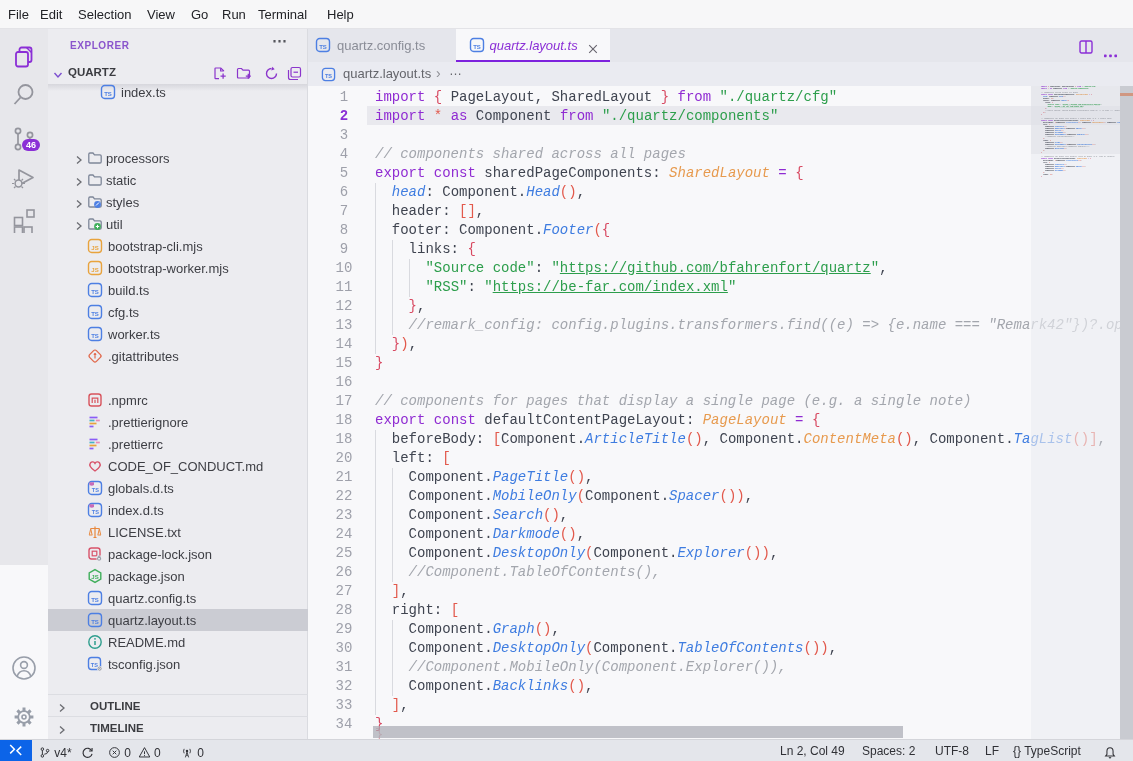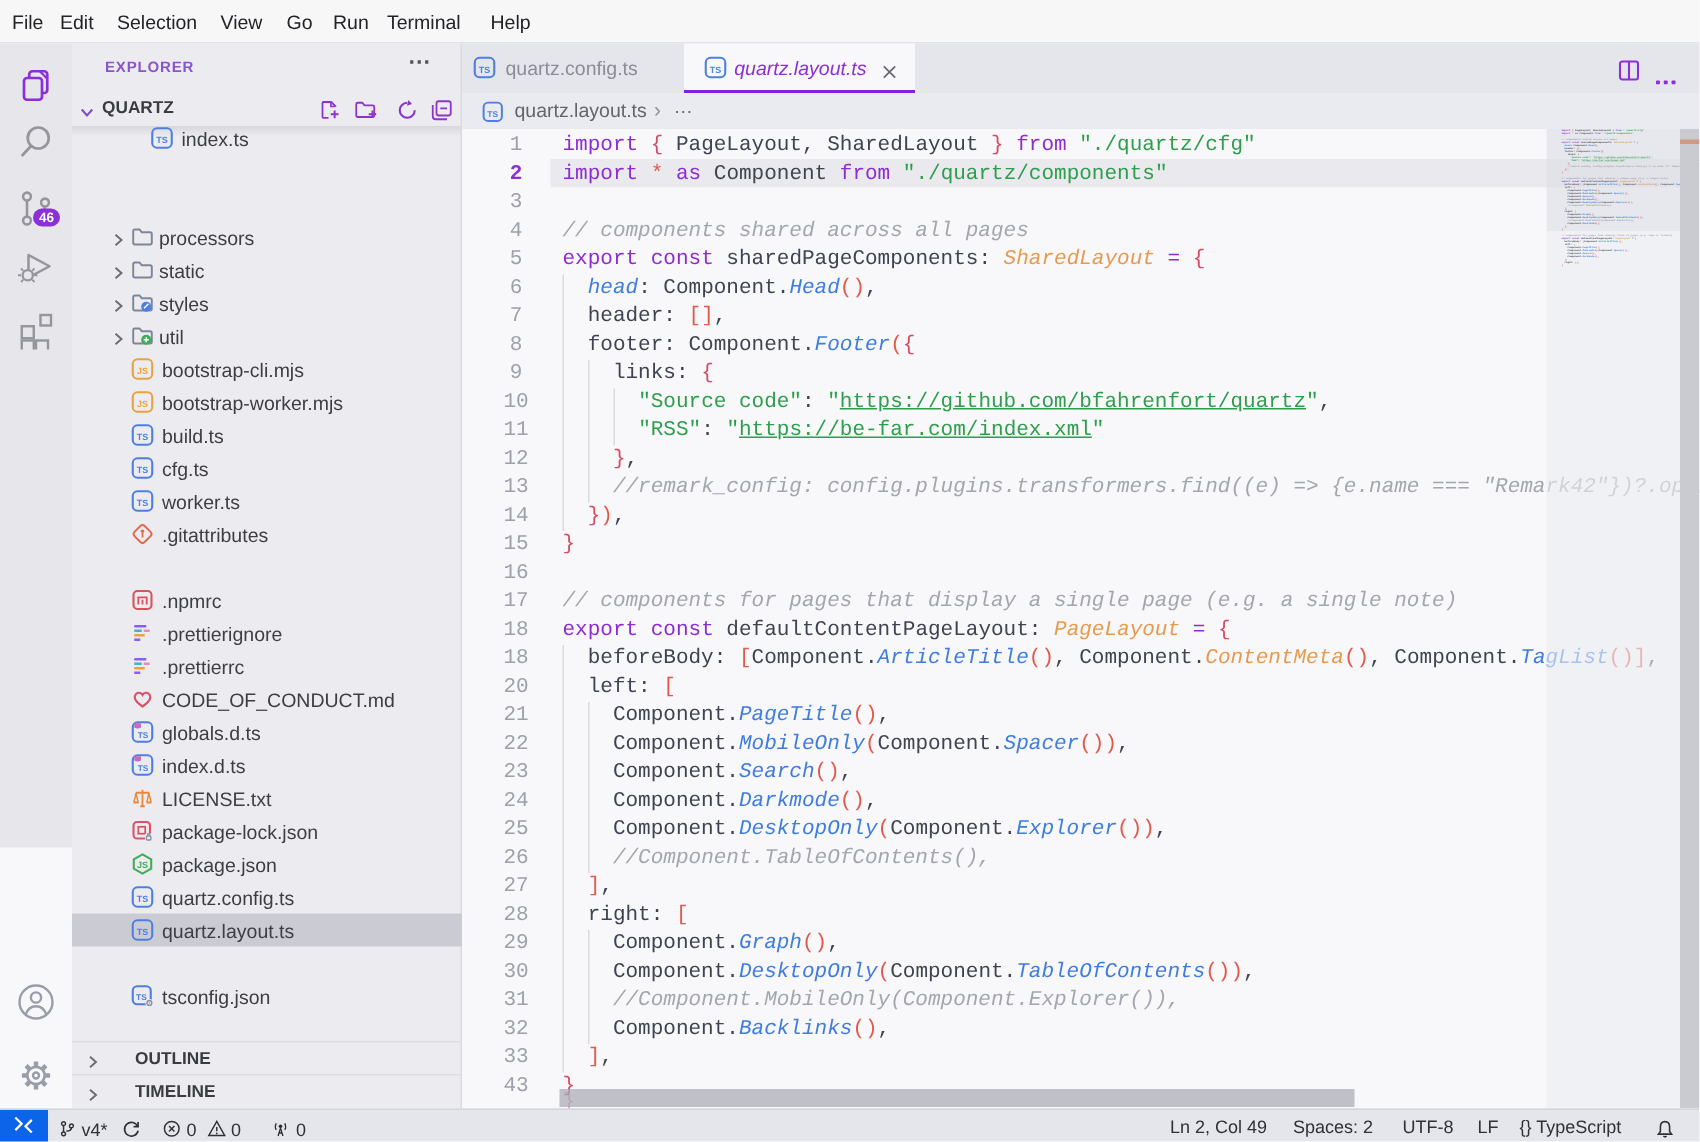--- a/index.html
+++ b/index.html
@@ -334,20 +334,28 @@
             <text x="8" y="11.5" font-size="6" font-weight="bold" fill="#4d7fe3" text-anchor="middle" font-family="Liberation Sans">TS</text>
           </svg></span>
         <span class="tname" style="left:60px">quartz.config.ts</span>
       </div>
 <div class="trow" style="background:#cbccd3;top:580px">
         <span class="ticon" style="left:39px"><svg width="16" height="16" viewBox="0 0 16 16">
             <rect x="1.5" y="1.5" width="13" height="13" rx="3.2" fill="none" stroke="#4d7fe3" stroke-width="1.4"></rect>
             <text x="8" y="11.5" font-size="6" font-weight="bold" fill="#4d7fe3" text-anchor="middle" font-family="Liberation Sans">TS</text>
           </svg></span>
         <span class="tname" style="left:60px">quartz.layout.ts</span>
+      </div>
+<div class="trow" style="top:602px">
+        <span class="ticon" style="left:39px"><svg width="16" height="16" viewBox="0 0 16 16">
+            <circle cx="8" cy="8" r="6.2" fill="none" stroke="#2f9e8e" stroke-width="1.4"></circle>
+            <path d="M8 7 v4" stroke="#2f9e8e" stroke-width="1.5"></path>
+            <circle cx="8" cy="4.8" r="0.9" fill="#2f9e8e"></circle>
+          </svg></span>
+        <span class="tname" style="left:60px">README.md</span>
       </div>
 <div class="trow" style="top:624px">
         <span class="ticon" style="left:39px"><svg width="16" height="16" viewBox="0 0 16 16">
             <rect x="1.5" y="1.5" width="12" height="12" rx="3" fill="none" stroke="#4d7fe3" stroke-width="1.4"></rect>
             <text x="7.3" y="10.8" font-size="5.6" font-weight="bold" fill="#4d7fe3" text-anchor="middle" font-family="Liberation Sans">TS</text>
             <circle cx="12.6" cy="12.6" r="2.6" fill="#ececf0"></circle>
             <circle cx="12.6" cy="12.6" r="1.6" fill="none" stroke="#8a8f9b" stroke-width="0.9"></circle>
             <circle cx="12.6" cy="12.6" r="0.5" fill="#8a8f9b"></circle>
           </svg></span>
         <span class="tname" style="left:60px">tsconfig.json</span>
@@ -443,21 +451,21 @@
 <div>24</div>
 <div>25</div>
 <div>26</div>
 <div>27</div>
 <div>28</div>
 <div>29</div>
 <div>30</div>
 <div>31</div>
 <div>32</div>
 <div>33</div>
-<div>43</div>
+<div>34</div>
       </div>
  <div class="codebox"><div class="ln"><span class="k">import</span> <span class="b">{</span> PageLayout, SharedLayout <span class="b">}</span> <span class="k">from</span> <span class="s">"./quartz/cfg"</span></div><div class="ln"><span class="k">import</span> <span class="p">*</span> <span class="k">as</span> Component <span class="k">from</span> <span class="s">"./quartz/components"</span></div><div class="ln">&nbsp;</div><div class="ln"><span class="c">// components shared across all pages</span></div><div class="ln"><span class="k">export</span> <span class="k">const</span> sharedPageComponents: <span class="t">SharedLayout</span> <span class="k">=</span> <span class="b">{</span></div><div class="ln">  <span class="f">head</span>: Component.<span class="f">Head</span><span class="p">()</span>,</div><div class="ln">  header: <span class="p">[]</span>,</div><div class="ln">  footer: Component.<span class="f">Footer</span><span class="p">(</span><span class="b">{</span></div><div class="ln">    links: <span class="b">{</span></div><div class="ln">      <span class="s">"Source code"</span>: <span class="s">"<span class="u">https://github.com/bfahrenfort/quartz</span>"</span>,</div><div class="ln">      <span class="s">"RSS"</span>: <span class="s">"<span class="u">https://be-far.com/index.xml</span>"</span></div><div class="ln">    <span class="b">}</span>,</div><div class="ln">    <span class="c">//remark_config: config.plugins.transformers.find((e) =&gt; {e.name === "Remark42"})?.options</span></div><div class="ln">  <span class="b">}</span><span class="p">)</span>,</div><div class="ln"><span class="b">}</span></div><div class="ln">&nbsp;</div><div class="ln"><span class="c">// components for pages that display a single page (e.g. a single note)</span></div><div class="ln"><span class="k">export</span> <span class="k">const</span> defaultContentPageLayout: <span class="t">PageLayout</span> <span class="k">=</span> <span class="b">{</span></div><div class="ln">  beforeBody: <span class="p">[</span>Component.<span class="f">ArticleTitle</span><span class="p">()</span>, Component.<span class="t">ContentMeta</span><span class="p">()</span>, Component.<span class="f">TagList</span><span class="p">()]</span>,</div><div class="ln">  left: <span class="p">[</span></div><div class="ln">    Component.<span class="f">PageTitle</span><span class="p">()</span>,</div><div class="ln">    Component.<span class="f">MobileOnly</span><span class="p">(</span>Component.<span class="f">Spacer</span><span class="p">())</span>,</div><div class="ln">    Component.<span class="f">Search</span><span class="p">()</span>,</div><div class="ln">    Component.<span class="f">Darkmode</span><span class="p">()</span>,</div><div class="ln">    Component.<span class="f">DesktopOnly</span><span class="p">(</span>Component.<span class="f">Explorer</span><span class="p">())</span>,</div><div class="ln">    <span class="c">//Component.TableOfContents(),</span></div><div class="ln">  <span class="p">]</span>,</div><div class="ln">  right: <span class="p">[</span></div><div class="ln">    Component.<span class="f">Graph</span><span class="p">()</span>,</div><div class="ln">    Component.<span class="f">DesktopOnly</span><span class="p">(</span>Component.<span class="f">TableOfContents</span><span class="p">())</span>,</div><div class="ln">    <span class="c">//Component.MobileOnly(Component.Explorer()),</span></div><div class="ln">    Component.<span class="f">Backlinks</span><span class="p">()</span>,</div><div class="ln">  <span class="p">]</span>,</div><div class="ln"><span class="b">}</span></div></div>
  <div style="position:absolute;left:67px;top:640px;font:14px/19px 'Liberation Mono',monospace;color:rgba(200,80,100,.5)">}</div> 
       <div id="hscroll"></div>
  <div id="minimap">
         <div id="minicode" class="codebox" style="position:absolute;left:10px;top:0"><div class="ln"><span class="k">import</span> <span class="b">{</span> PageLayout, SharedLayout <span class="b">}</span> <span class="k">from</span> <span class="s">"./quartz/cfg"</span></div><div class="ln"><span class="k">import</span> <span class="p">*</span> <span class="k">as</span> Component <span class="k">from</span> <span class="s">"./quartz/components"</span></div><div class="ln">&nbsp;</div><div class="ln"><span class="c">// components shared across all pages</span></div><div class="ln"><span class="k">export</span> <span class="k">const</span> sharedPageComponents: <span class="t">SharedLayout</span> <span class="k">=</span> <span class="b">{</span></div><div class="ln">  <span class="f">head</span>: Component.<span class="f">Head</span><span class="p">()</span>,</div><div class="ln">  header: <span class="p">[]</span>,</div><div class="ln">  footer: Component.<span class="f">Footer</span><span class="p">(</span><span class="b">{</span></div><div class="ln">    links: <span class="b">{</span></div><div class="ln">      <span class="s">"Source code"</span>: <span class="s">"<span class="u">https://github.com/bfahrenfort/quartz</span>"</span>,</div><div class="ln">      <span class="s">"RSS"</span>: <span class="s">"<span class="u">https://be-far.com/index.xml</span>"</span></div><div class="ln">    <span class="b">}</span>,</div><div class="ln">    <span class="c">//remark_config: config.plugins.transformers.find((e) =&gt; {e.name === "Remark42"})?.options</span></div><div class="ln">  <span class="b">}</span><span class="p">)</span>,</div><div class="ln"><span class="b">}</span></div><div class="ln">&nbsp;</div><div class="ln"><span class="c">// components for pages that display a single page (e.g. a single note)</span></div><div class="ln"><span class="k">export</span> <span class="k">const</span> defaultContentPageLayout: <span class="t">PageLayout</span> <span class="k">=</span> <span class="b">{</span></div><div class="ln">  beforeBody: <span class="p">[</span>Component.<span class="f">ArticleTitle</span><span class="p">()</span>, Component.<span class="t">ContentMeta</span><span class="p">()</span>, Component.<span class="f">TagList</span><span class="p">()]</span>,</div><div class="ln">  left: <span class="p">[</span></div><div class="ln">    Component.<span class="f">PageTitle</span><span class="p">()</span>,</div><div class="ln">    Component.<span class="f">MobileOnly</span><span class="p">(</span>Component.<span class="f">Spacer</span><span class="p">())</span>,</div><div class="ln">    Component.<span class="f">Search</span><span class="p">()</span>,</div><div class="ln">    Component.<span class="f">Darkmode</span><span class="p">()</span>,</div><div class="ln">    Component.<span class="f">DesktopOnly</span><span class="p">(</span>Component.<span class="f">Explorer</span><span class="p">())</span>,</div><div class="ln">    <span class="c">//Component.TableOfContents(),</span></div><div class="ln">  <span class="p">]</span>,</div><div class="ln">  right: <span class="p">[</span></div><div class="ln">    Component.<span class="f">Graph</span><span class="p">()</span>,</div><div class="ln">    Component.<span class="f">DesktopOnly</span><span class="p">(</span>Component.<span class="f">TableOfContents</span><span class="p">())</span>,</div><div class="ln">    <span class="c">//Component.MobileOnly(Component.Explorer()),</span></div><div class="ln">    Component.<span class="f">Backlinks</span><span class="p">()</span>,</div><div class="ln">  <span class="p">]</span>,</div><div class="ln"><span class="b">}</span></div><div class="ln">&nbsp;</div><div class="ln"><span class="c">// components for pages that display lists of pages (e.g. tags or folders)</span></div><div class="ln"><span class="k">export</span> <span class="k">const</span> defaultListPageLayout: <span class="t">PageLayout</span> <span class="k">=</span> <span class="b">{</span></div><div class="ln">  beforeBody: <span class="p">[</span>Component.<span class="f">ArticleTitle</span><span class="p">()]</span>,</div><div class="ln">  left: <span class="p">[</span></div><div class="ln">    Component.<span class="f">PageTitle</span><span class="p">()</span>,</div><div class="ln">    Component.<span class="f">MobileOnly</span><span class="p">(</span>Component.<span class="f">Spacer</span><span class="p">())</span>,</div><div class="ln">    Component.<span class="f">Search</span><span class="p">()</span>,</div><div class="ln">    Component.<span class="f">Darkmode</span><span class="p">()</span>,</div><div class="ln">  <span class="p">]</span>,</div><div class="ln">  right: <span class="p">[]</span>,</div><div class="ln"><span class="b">}</span></div></div>
       </div>
  <div id="minislider"></div>
  <div id="vscroll"></div>
  <div id="vmark"></div>

